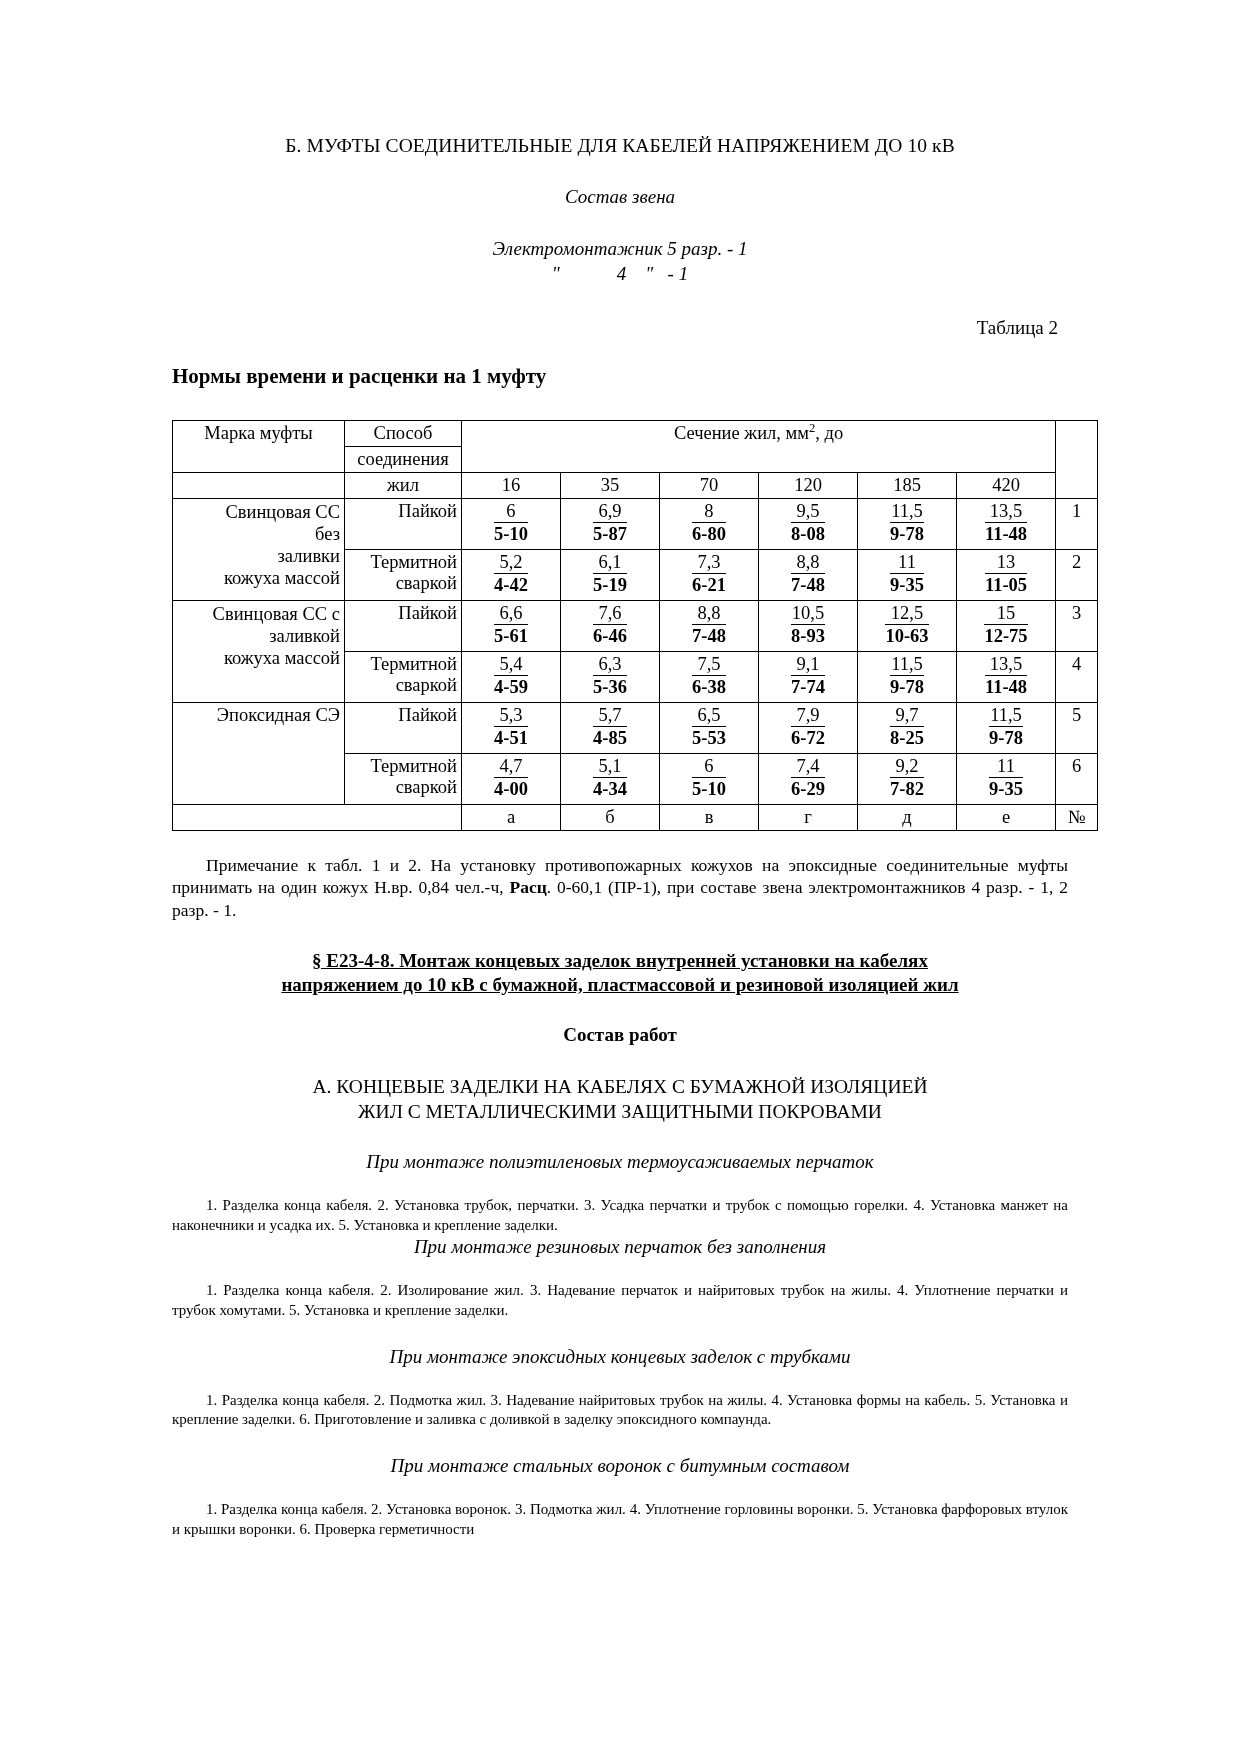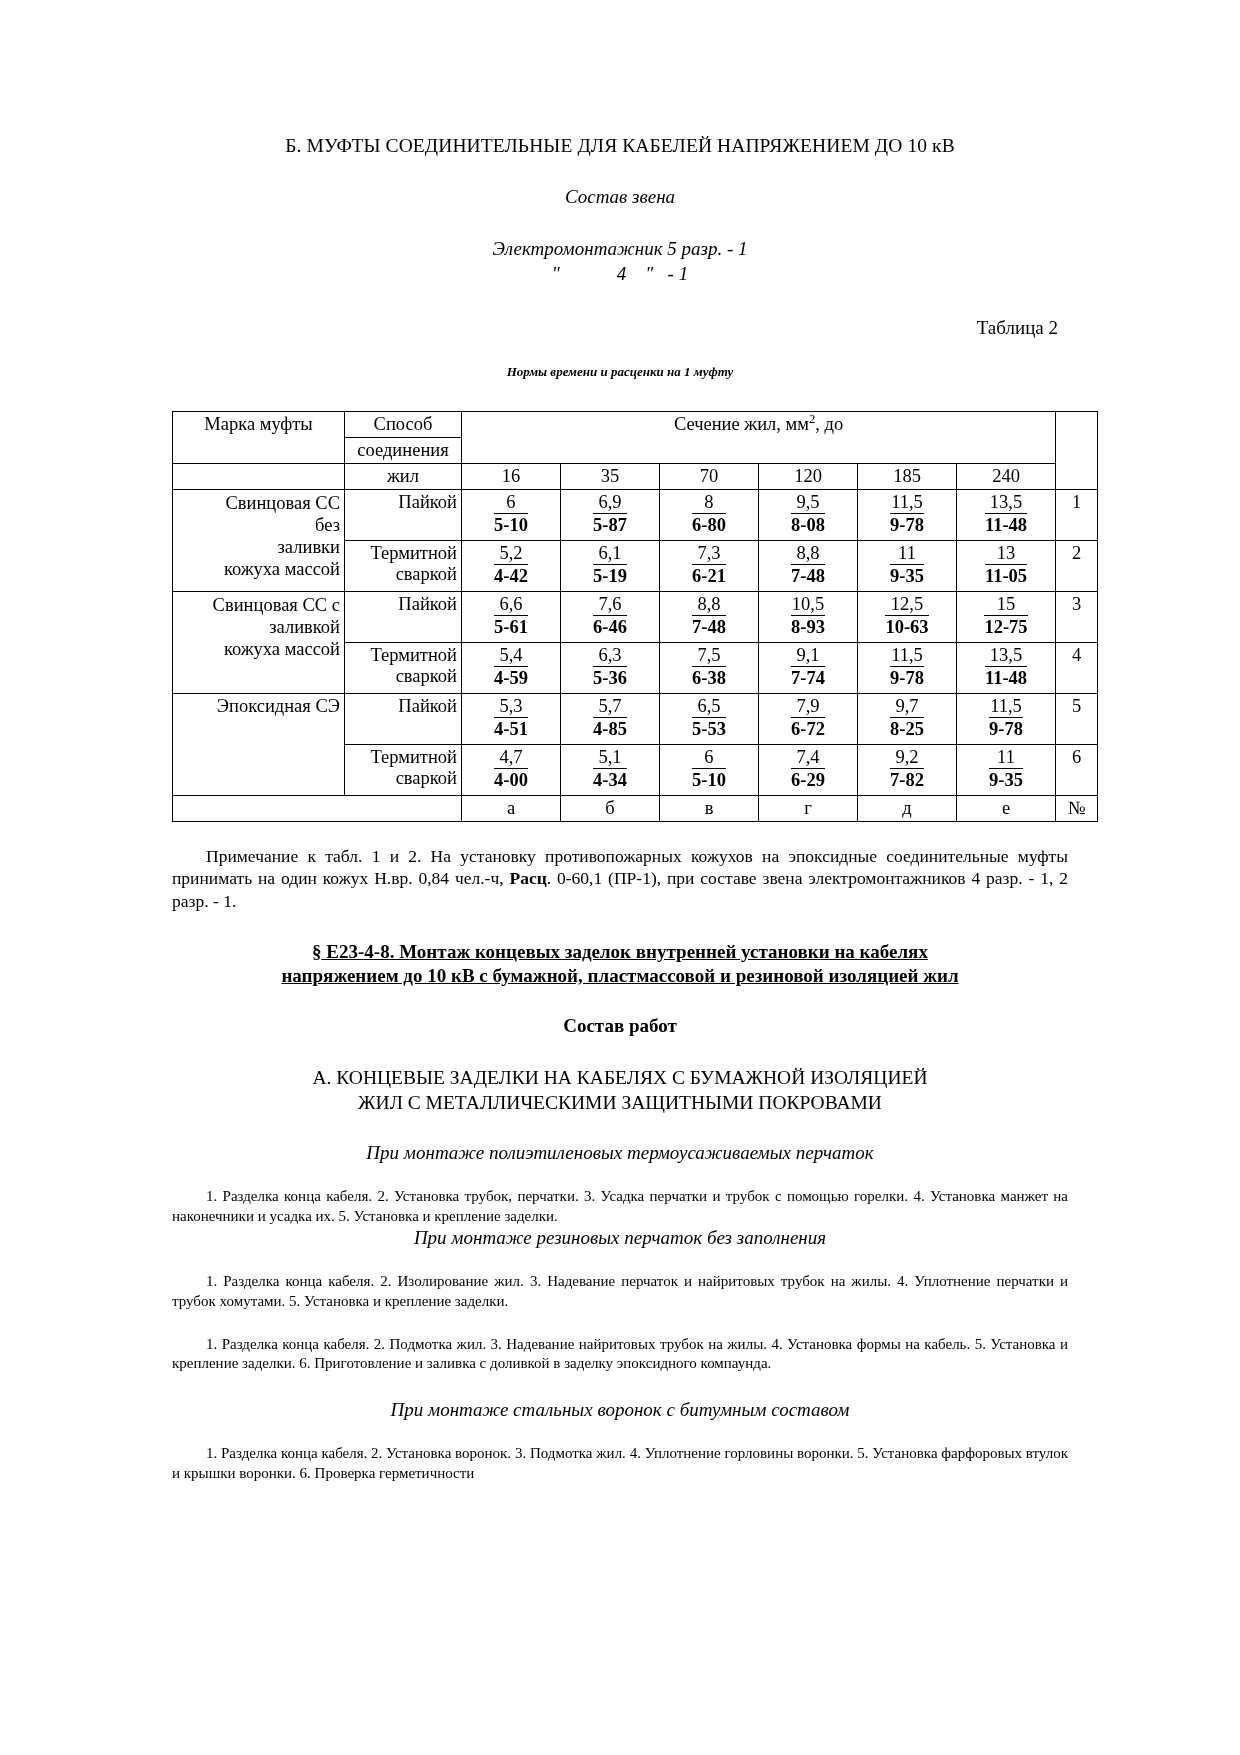--- a/index.html
+++ b/index.html
@@ -53,24 +53,22 @@
     display: block;
     white-space: pre;
     text-align: center;
   }
   .table-label {
     text-align: right;
     font-size: 19px;
     padding-right: 10px;
   }
   .table-caption {
-    text-align: center;
     font-weight: bold;
-    font-size: 13px;
-    font-style: italic;
+    font-size: 21px;
   }
 
   .sec-heading-bold {
     text-align: center;
     font-weight: bold;
     font-size: 19px;
     line-height: 1.28;
   }
   .sec-heading-caps {
     text-align: center;
@@ -188,21 +186,21 @@
             <td>соединения</td>
           </tr>
           <tr>
             <td></td>
             <td>жил</td>
             <td>16</td>
             <td>35</td>
             <td>70</td>
             <td>120</td>
             <td>185</td>
-            <td>240</td>
+            <td>420</td>
           </tr>
 
           <tr>
             <td rowspan="2" class="lft two-line">
               <div>Свинцовая СС без</div>
               <div>заливки</div>
               <div>кожуха массой</div>
             </td>
             <td class="lft tall">
               <div>Пайкой</div>
@@ -319,19 +317,20 @@
       <div>А. КОНЦЕВЫЕ ЗАДЕЛКИ НА КАБЕЛЯХ С БУМАЖНОЙ ИЗОЛЯЦИЕЙ</div>
       <div>ЖИЛ С МЕТАЛЛИЧЕСКИМИ ЗАЩИТНЫМИ ПОКРОВАМИ</div>
     </div>
 
     <div class="sub-italic" style="margin-top:27px;">При монтаже полиэтиленовых термоусаживаемых перчаток</div>
     <p class="body-par" style="margin-top:23px;">1. Разделка конца кабеля. 2. Установка трубок, перчатки. 3. Усадка перчатки и трубок с помощью горелки. 4. Установка манжет на наконечники и усадка их. 5. Установка и крепление заделки.</p>
 
     <div class="sub-italic" style="">При монтаже резиновых перчаток без заполнения</div>
     <p class="body-par" style="margin-top:23px;">1. Разделка конца кабеля. 2. Изолирование жил. 3. Надевание перчаток и найритовых трубок на жилы. 4. Уплотнение перчатки и трубок хомутами. 5. Установка и крепление заделки.</p>
 
+    <div class="sub-italic" style="margin-top:25px;">При монтаже эпоксидных концевых заделок с трубками</div>
     <p class="body-par" style="margin-top:23px;">1. Разделка конца кабеля. 2. Подмотка жил. 3. Надевание найритовых трубок на жилы. 4. Установка формы на кабель. 5. Установка и крепление заделки. 6. Приготовление и заливка с доливкой в заделку эпоксидного компаунда.</p>
 
     <div class="sub-italic" style="margin-top:25px;">При монтаже стальных воронок с битумным составом</div>
     <p class="body-par" style="margin-top:23px;">1. Разделка конца кабеля. 2. Установка воронок. 3. Подмотка жил. 4. Уплотнение горловины воронки. 5. Установка фарфоровых   втулок и крышки воронки. 6. Проверка герметичности</p>
 
   </div>
 </div>
 
 </body></html>

